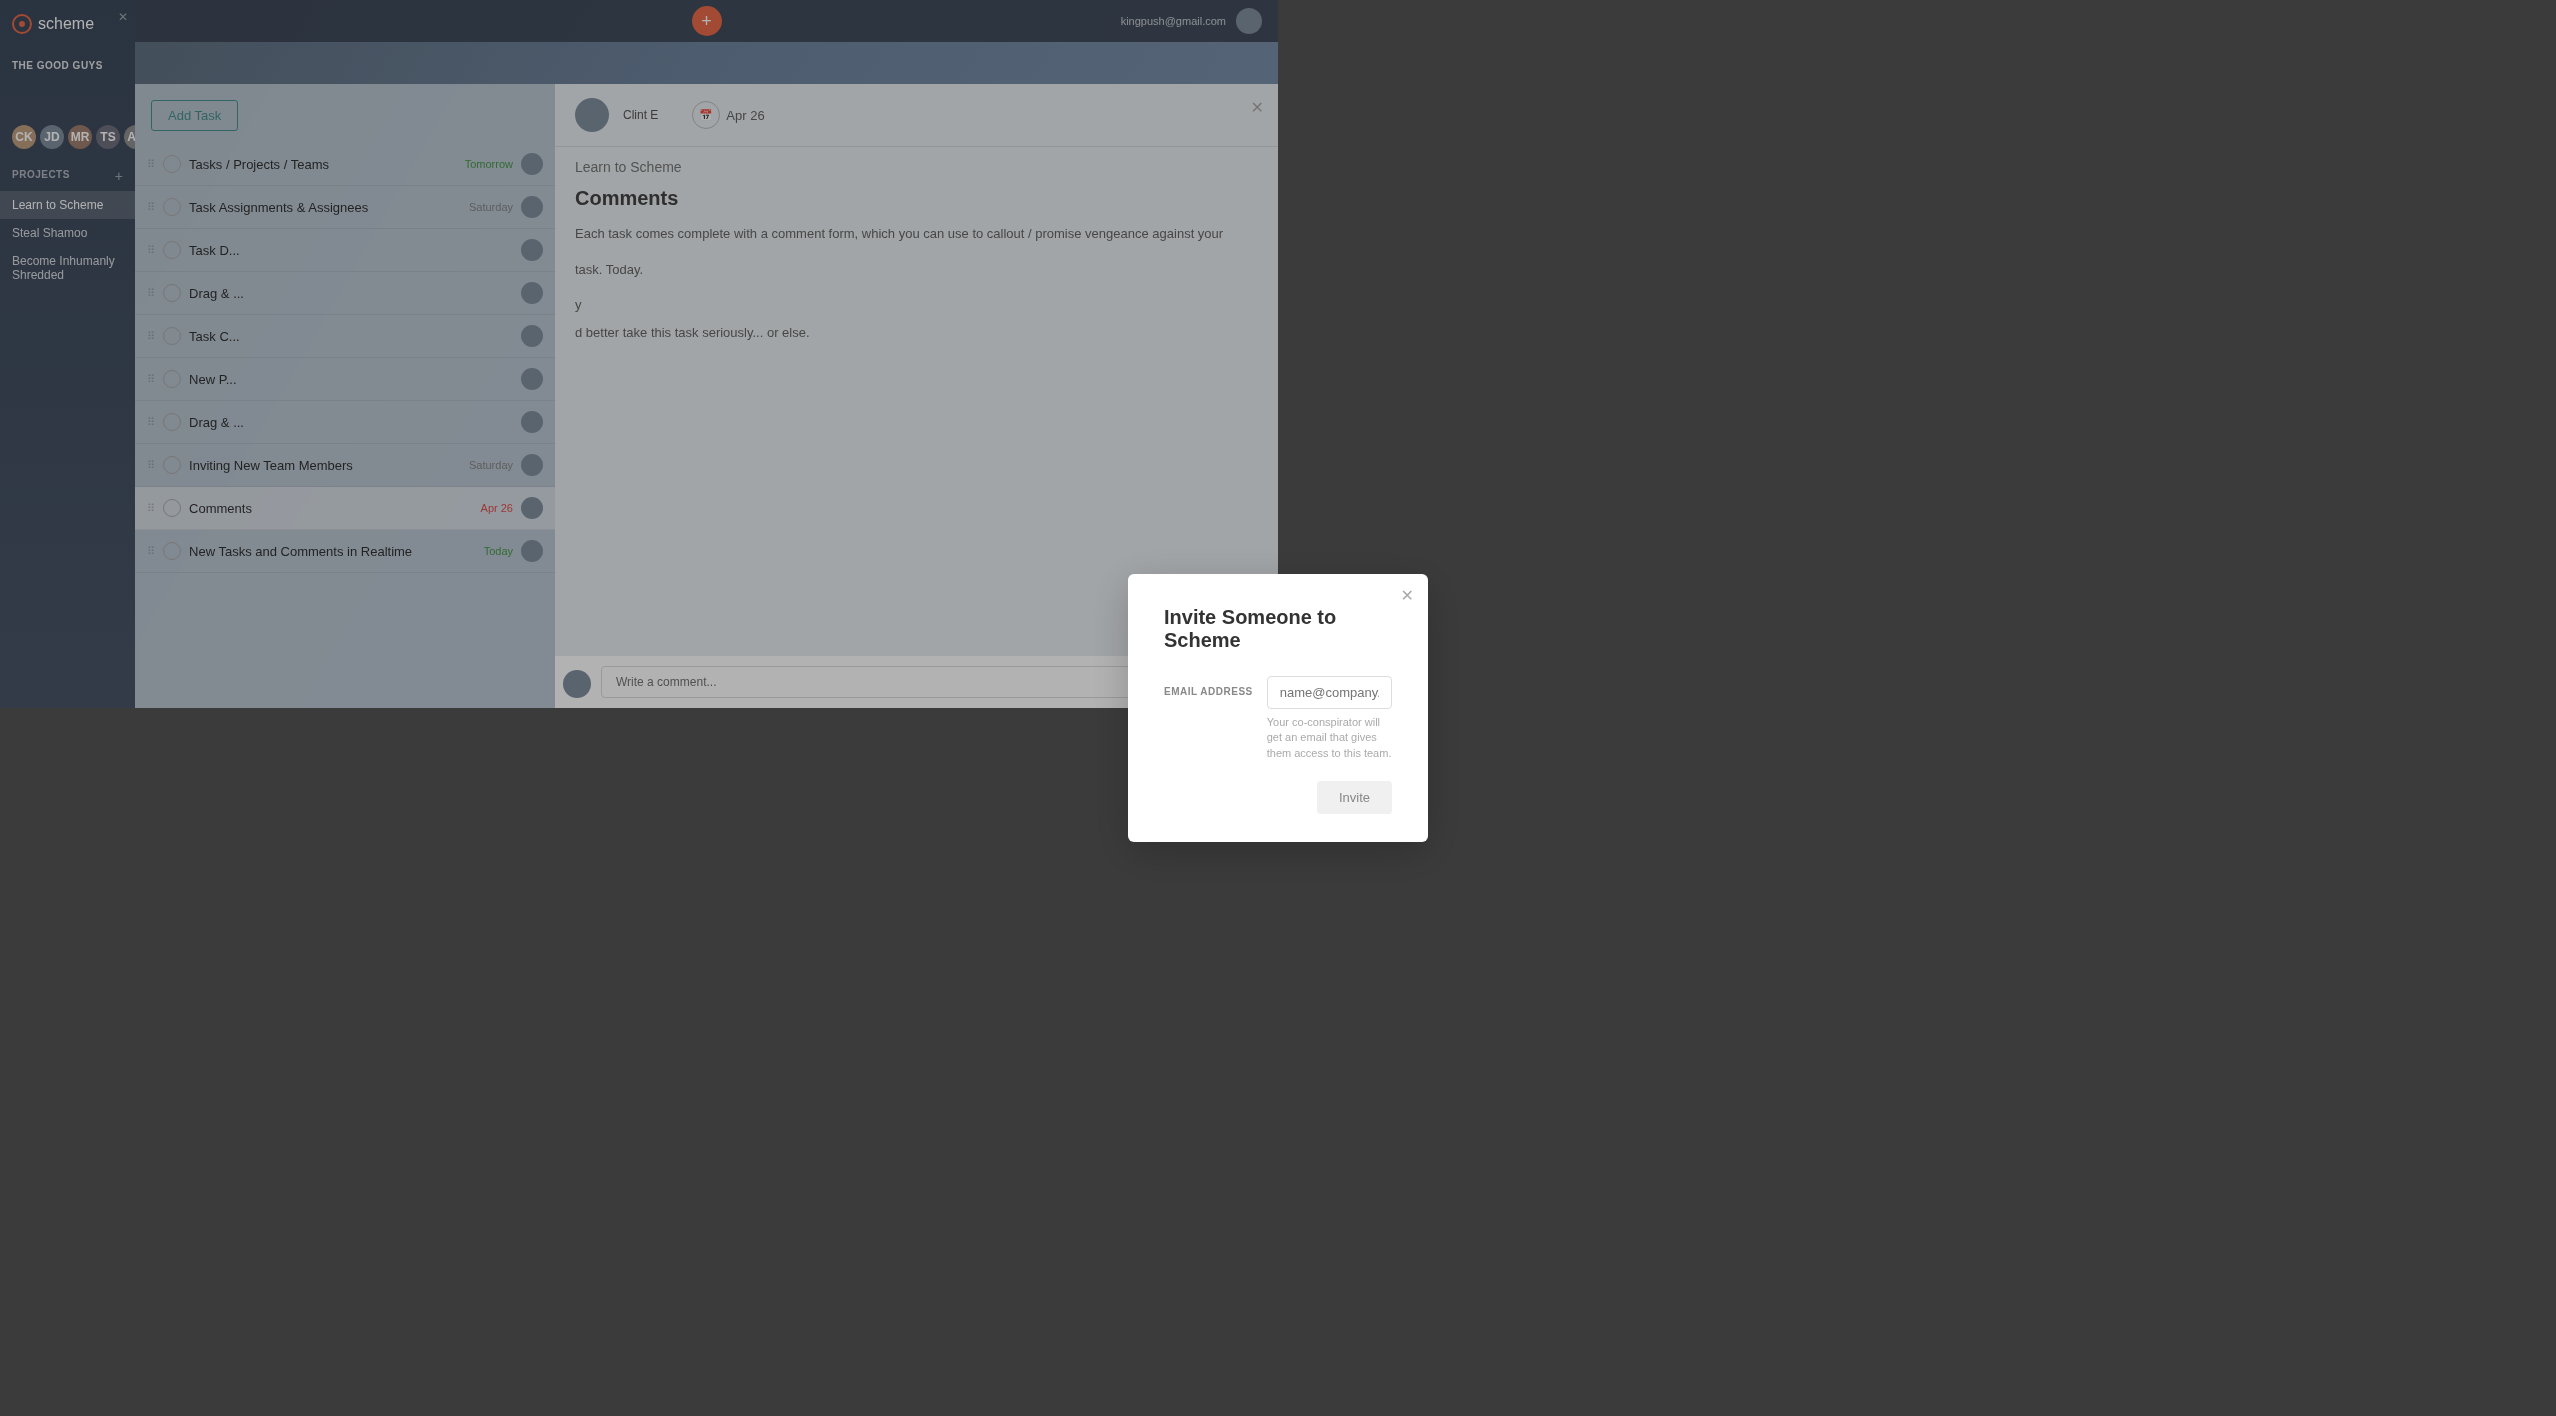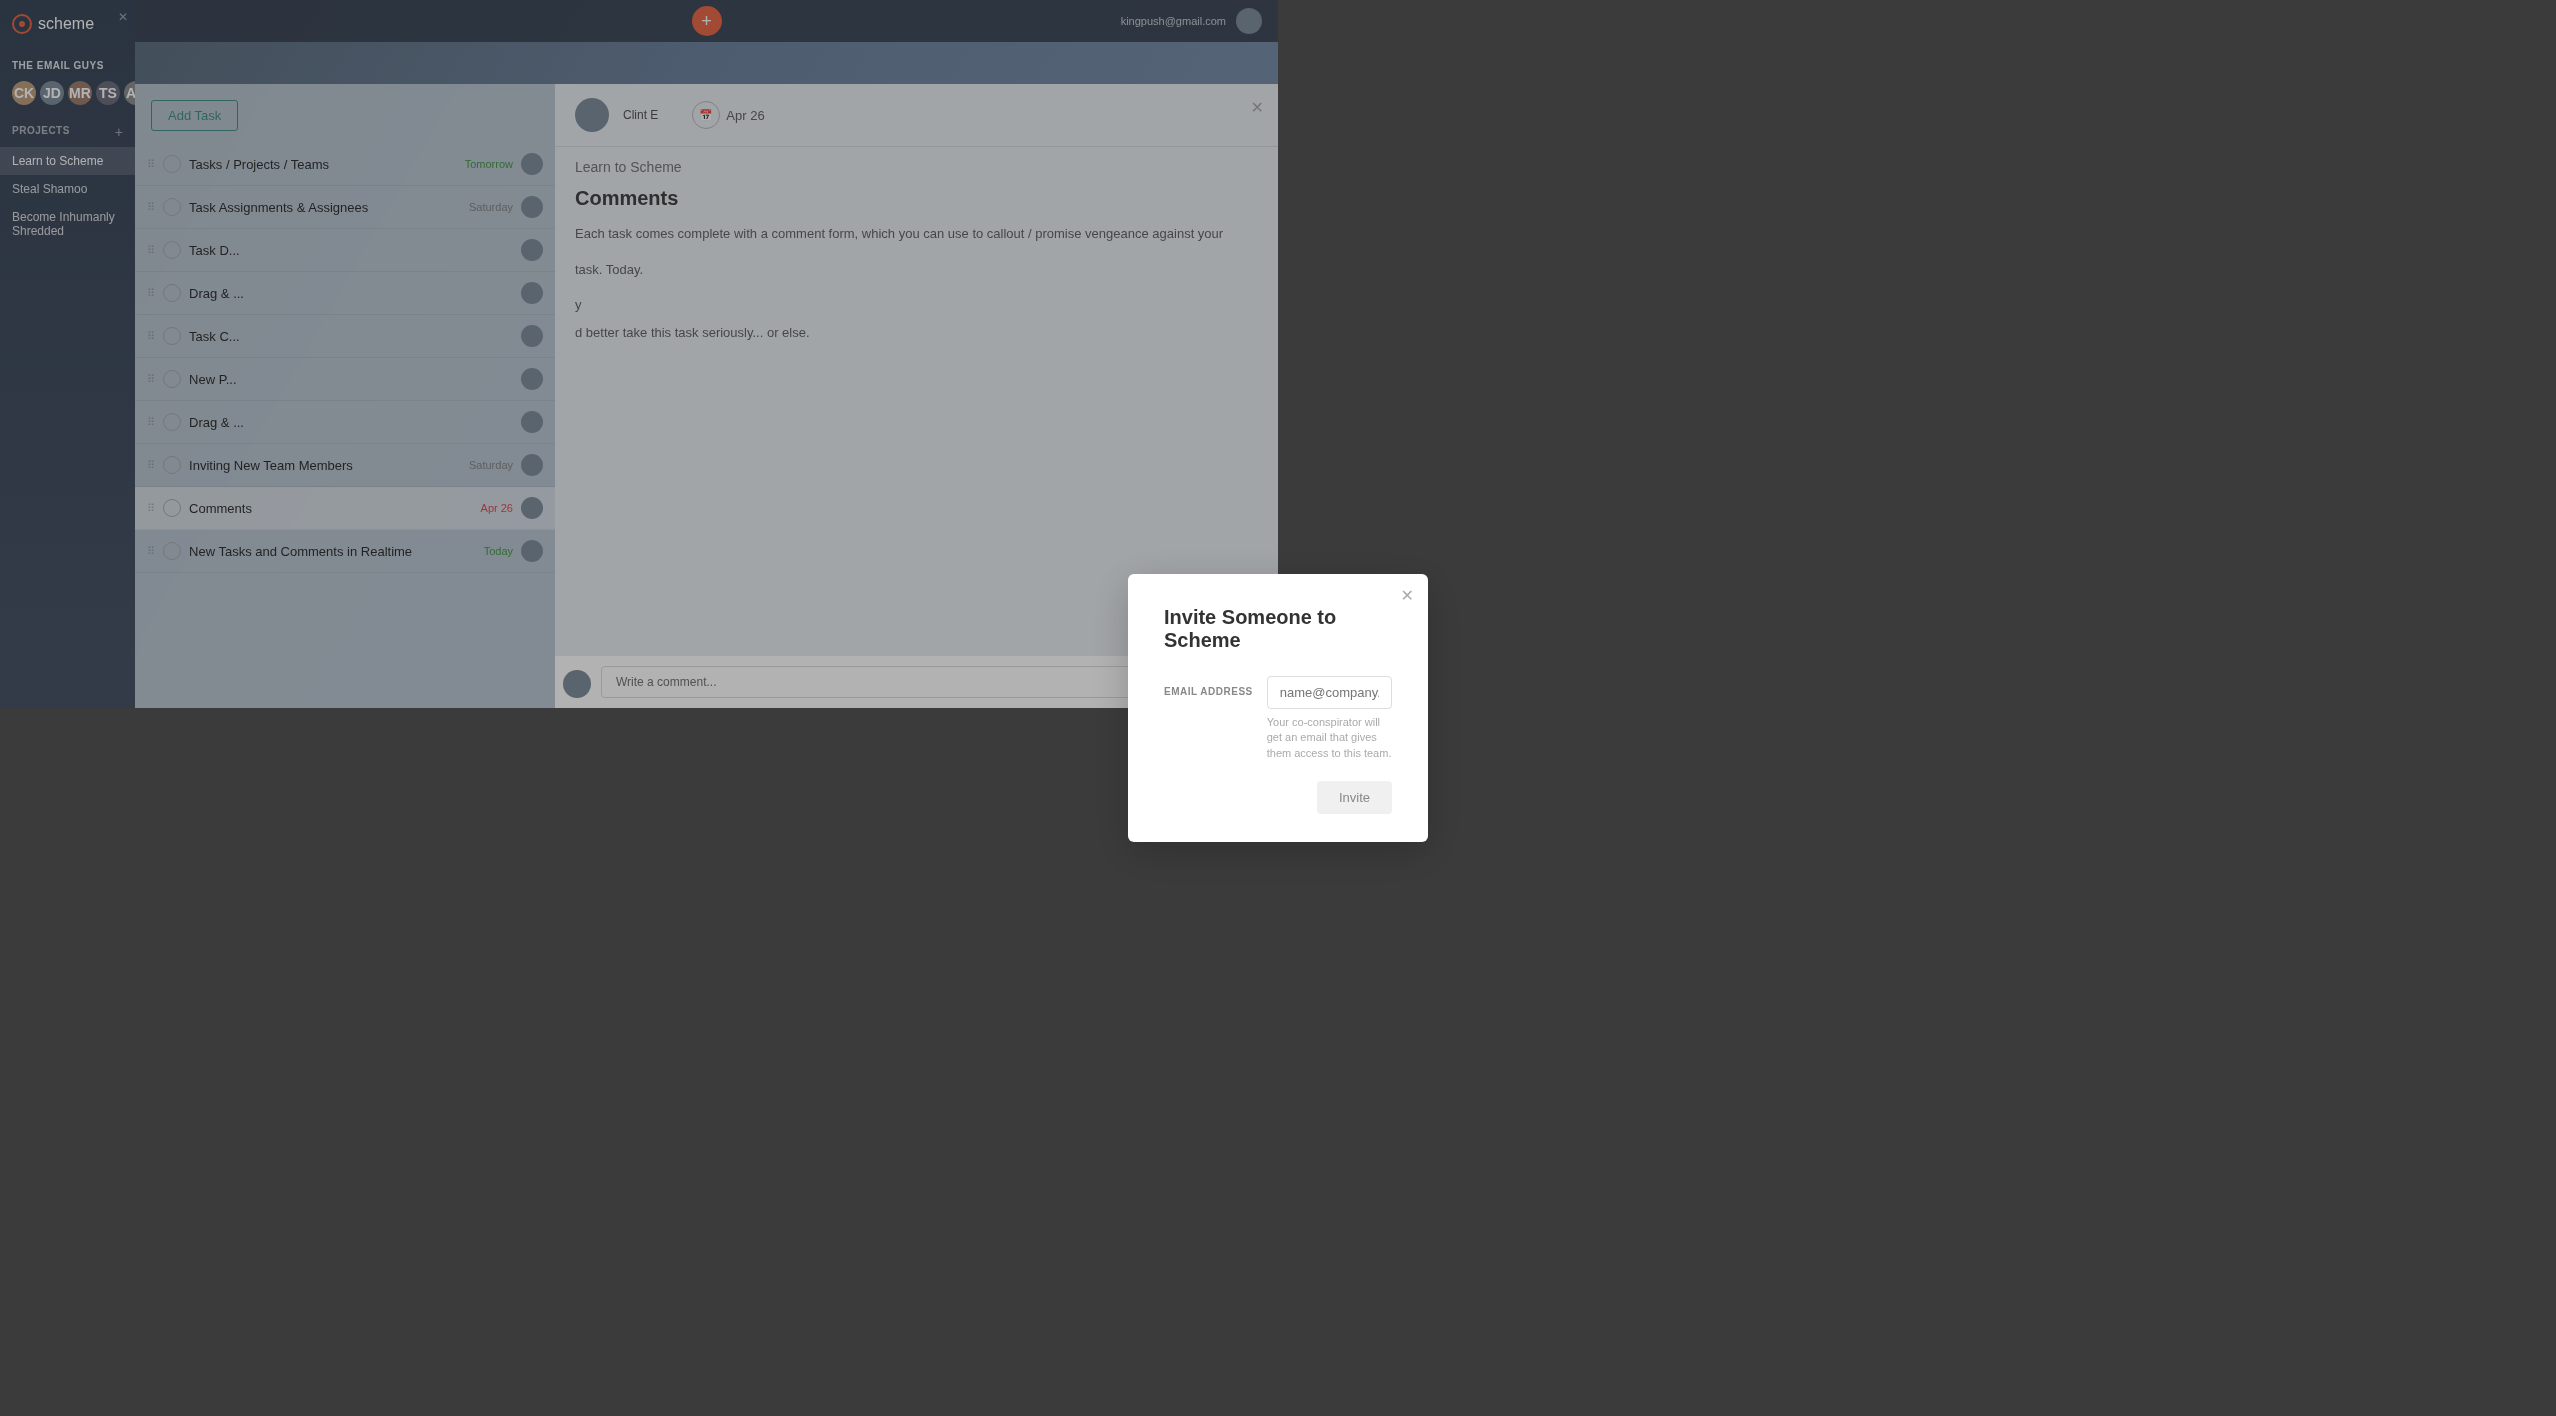--- a/index.html
+++ b/index.html
@@ -58,23 +58,24 @@
     .avatar-circle {
       width: 24px;
       height: 24px;
       border-radius: 50%;
       background: #888;
       overflow: hidden;
       flex-shrink: 0;
       display: flex;
       align-items: center;
       justify-content: center;
-      font-size: 14px;
+      font-size: 12px;
       color: white;
       font-weight: bold;
+      margin-top: 44px;
     }
 
     .avatar-1 { background: #c0a080; }
     .avatar-2 { background: #8090a0; }
     .avatar-3 { background: #a08070; text-align: center; }
     .avatar-4 { background: #707080; }
     .avatar-5 { background: #909090; }
 
     .projects-section {
       padding: 8px 0;
@@ -497,21 +498,21 @@
 
       <svg class="logo-icon" viewBox="0 0 20 20" fill="none">
         <circle cx="10" cy="10" r="9" stroke="#e86a4a" stroke-width="2" fill="none"></circle>
         <circle cx="10" cy="10" r="3" fill="#e86a4a"></circle>
       </svg>
       <span class="logo-text">scheme</span>
       <span style="position:absolute;top:10px;left:118px;color:rgba(255,255,255,0.5);font-size:12px;cursor:pointer">✕</span>
     </div>
 
     <div class="team-section">
-      <div class="team-name">THE EMAIL GUYS</div>
+      <div class="team-name">THE GOOD GUYS</div>
       <div class="team-avatars">
         <div class="avatar-circle avatar-1">CK</div>
         <div class="avatar-circle avatar-2">JD</div>
         <div class="avatar-circle avatar-3">MR</div>
         <div class="avatar-circle avatar-4">TS</div>
         <div class="avatar-circle avatar-5">AB</div>
       </div>
     </div>
 
     <div class="projects-section">

